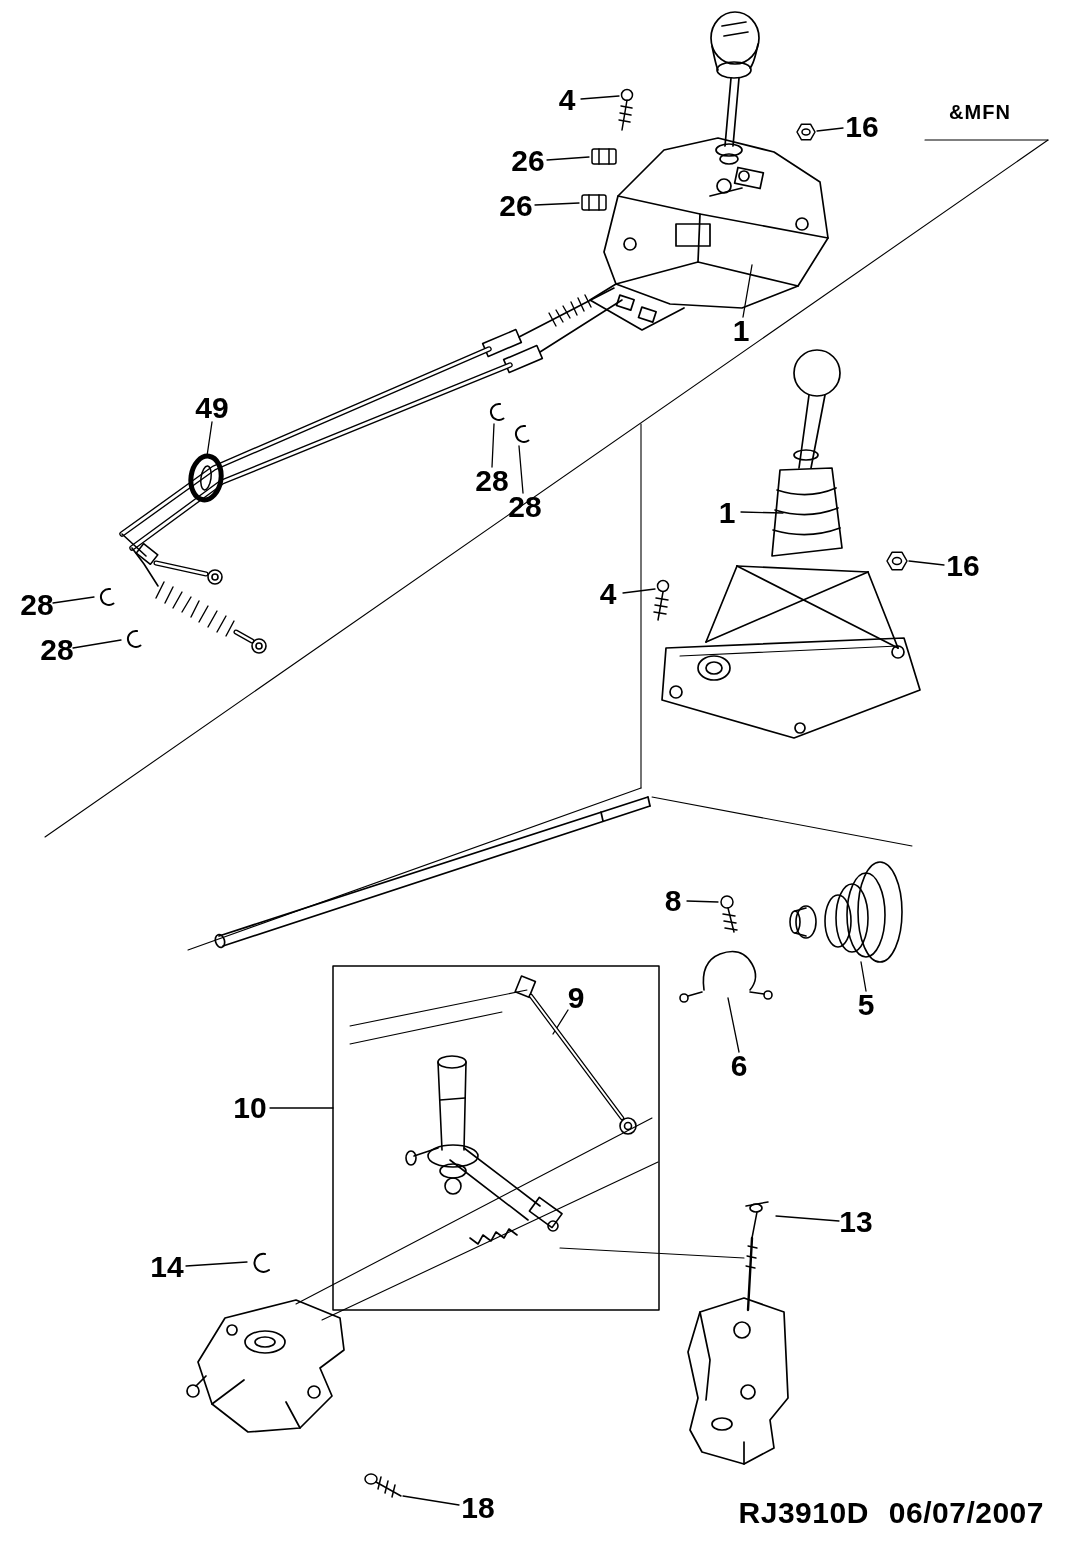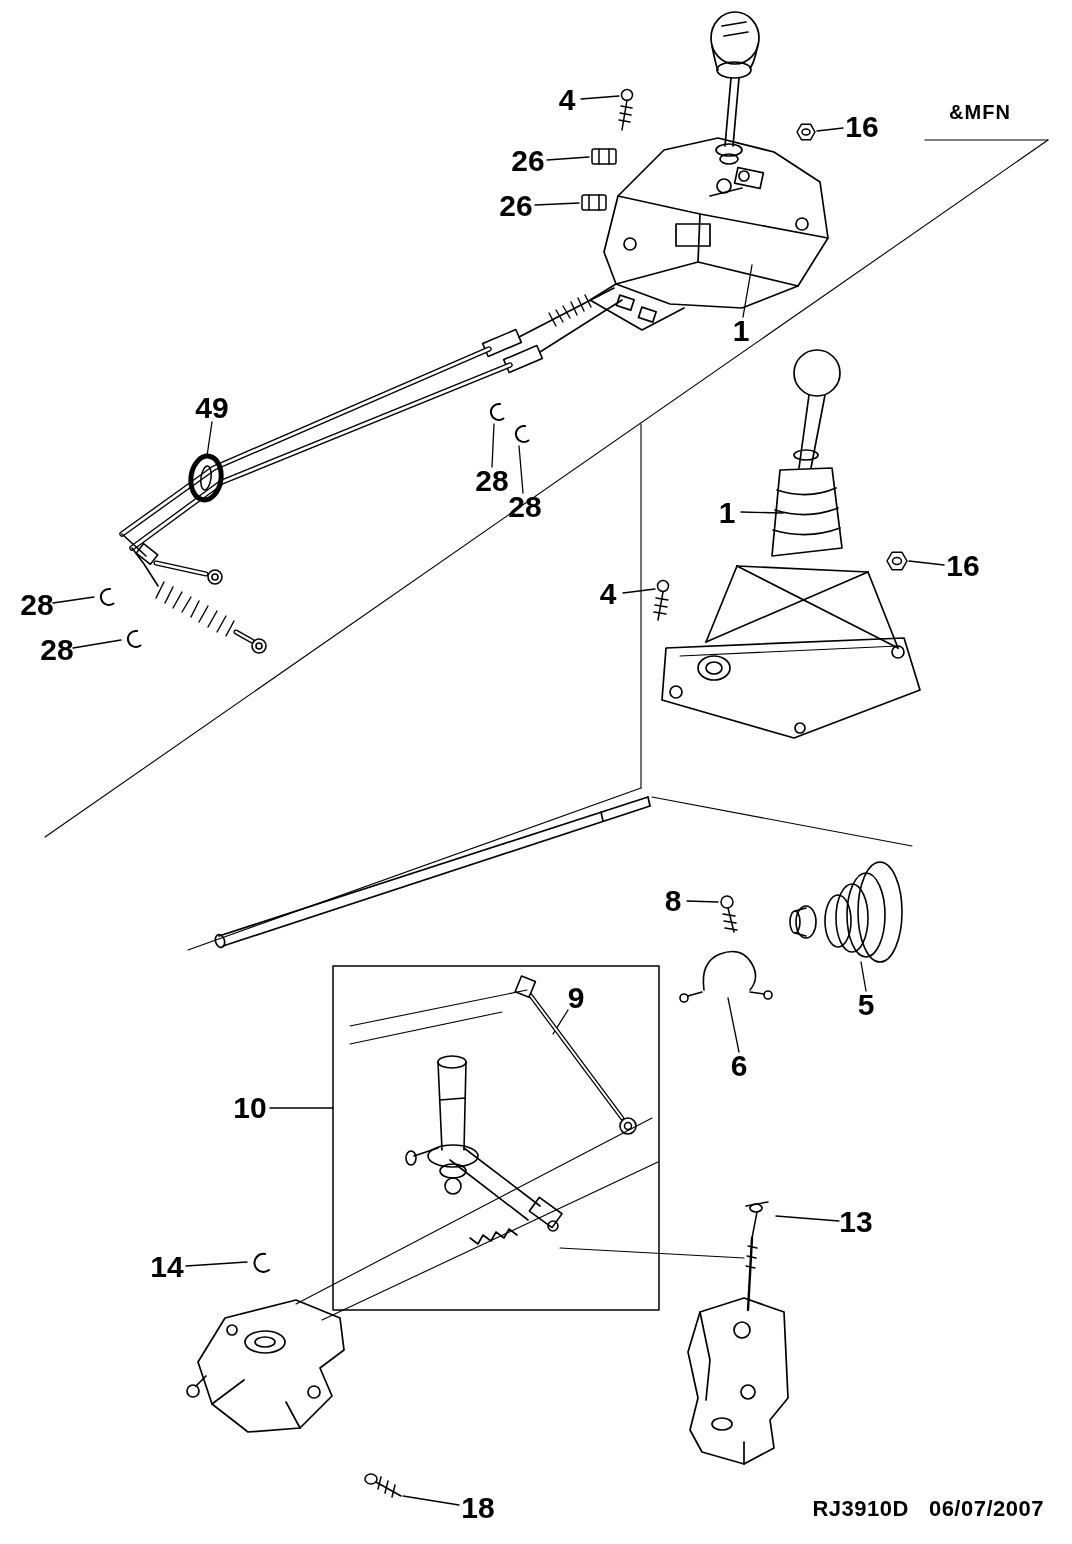--- a/index.html
+++ b/index.html
@@ -5,21 +5,21 @@
   :root { --ink:#000000; --paper:#ffffff; }
   * { margin:0; padding:0; box-sizing:border-box; }
   html,body { background:var(--paper); }
   body { font-family:"Liberation Sans", sans-serif; color:var(--ink); }
   .stage { position:relative; width:1072px; height:1544px; background:var(--paper); overflow:hidden; }
   .stage svg { position:absolute; left:0; top:0; }
   svg g.ink { stroke:var(--ink); fill:none; stroke-linecap:round; stroke-linejoin:round; }
   svg .wipe { stroke:var(--paper); }
   .callout { position:absolute; transform:translate(-50%,-50%); font-weight:bold; font-size:30px; line-height:1; white-space:nowrap; color:var(--ink); }
   .ref-label { position:absolute; left:980px; top:112px; transform:translate(-50%,-50%); font-weight:bold; font-size:20px; letter-spacing:1px; color:var(--ink); }
-  .drawing-footer { position:absolute; right:28px; top:1496px; font-weight:bold; font-size:22px; letter-spacing:0.5px; color:var(--ink); }
+  .drawing-footer { position:absolute; right:28px; top:1496px; font-weight:bold; font-size:30px; letter-spacing:0.5px; color:var(--ink); }
   .drawing-footer span + span { margin-left:20px; }
 </style>
 </head>
 <body>
 
 <div class="stage">
 
   <svg width="1072" height="1544" viewBox="0 0 1072 1544">
 
     <g class="ink" stroke-width="1.1">

